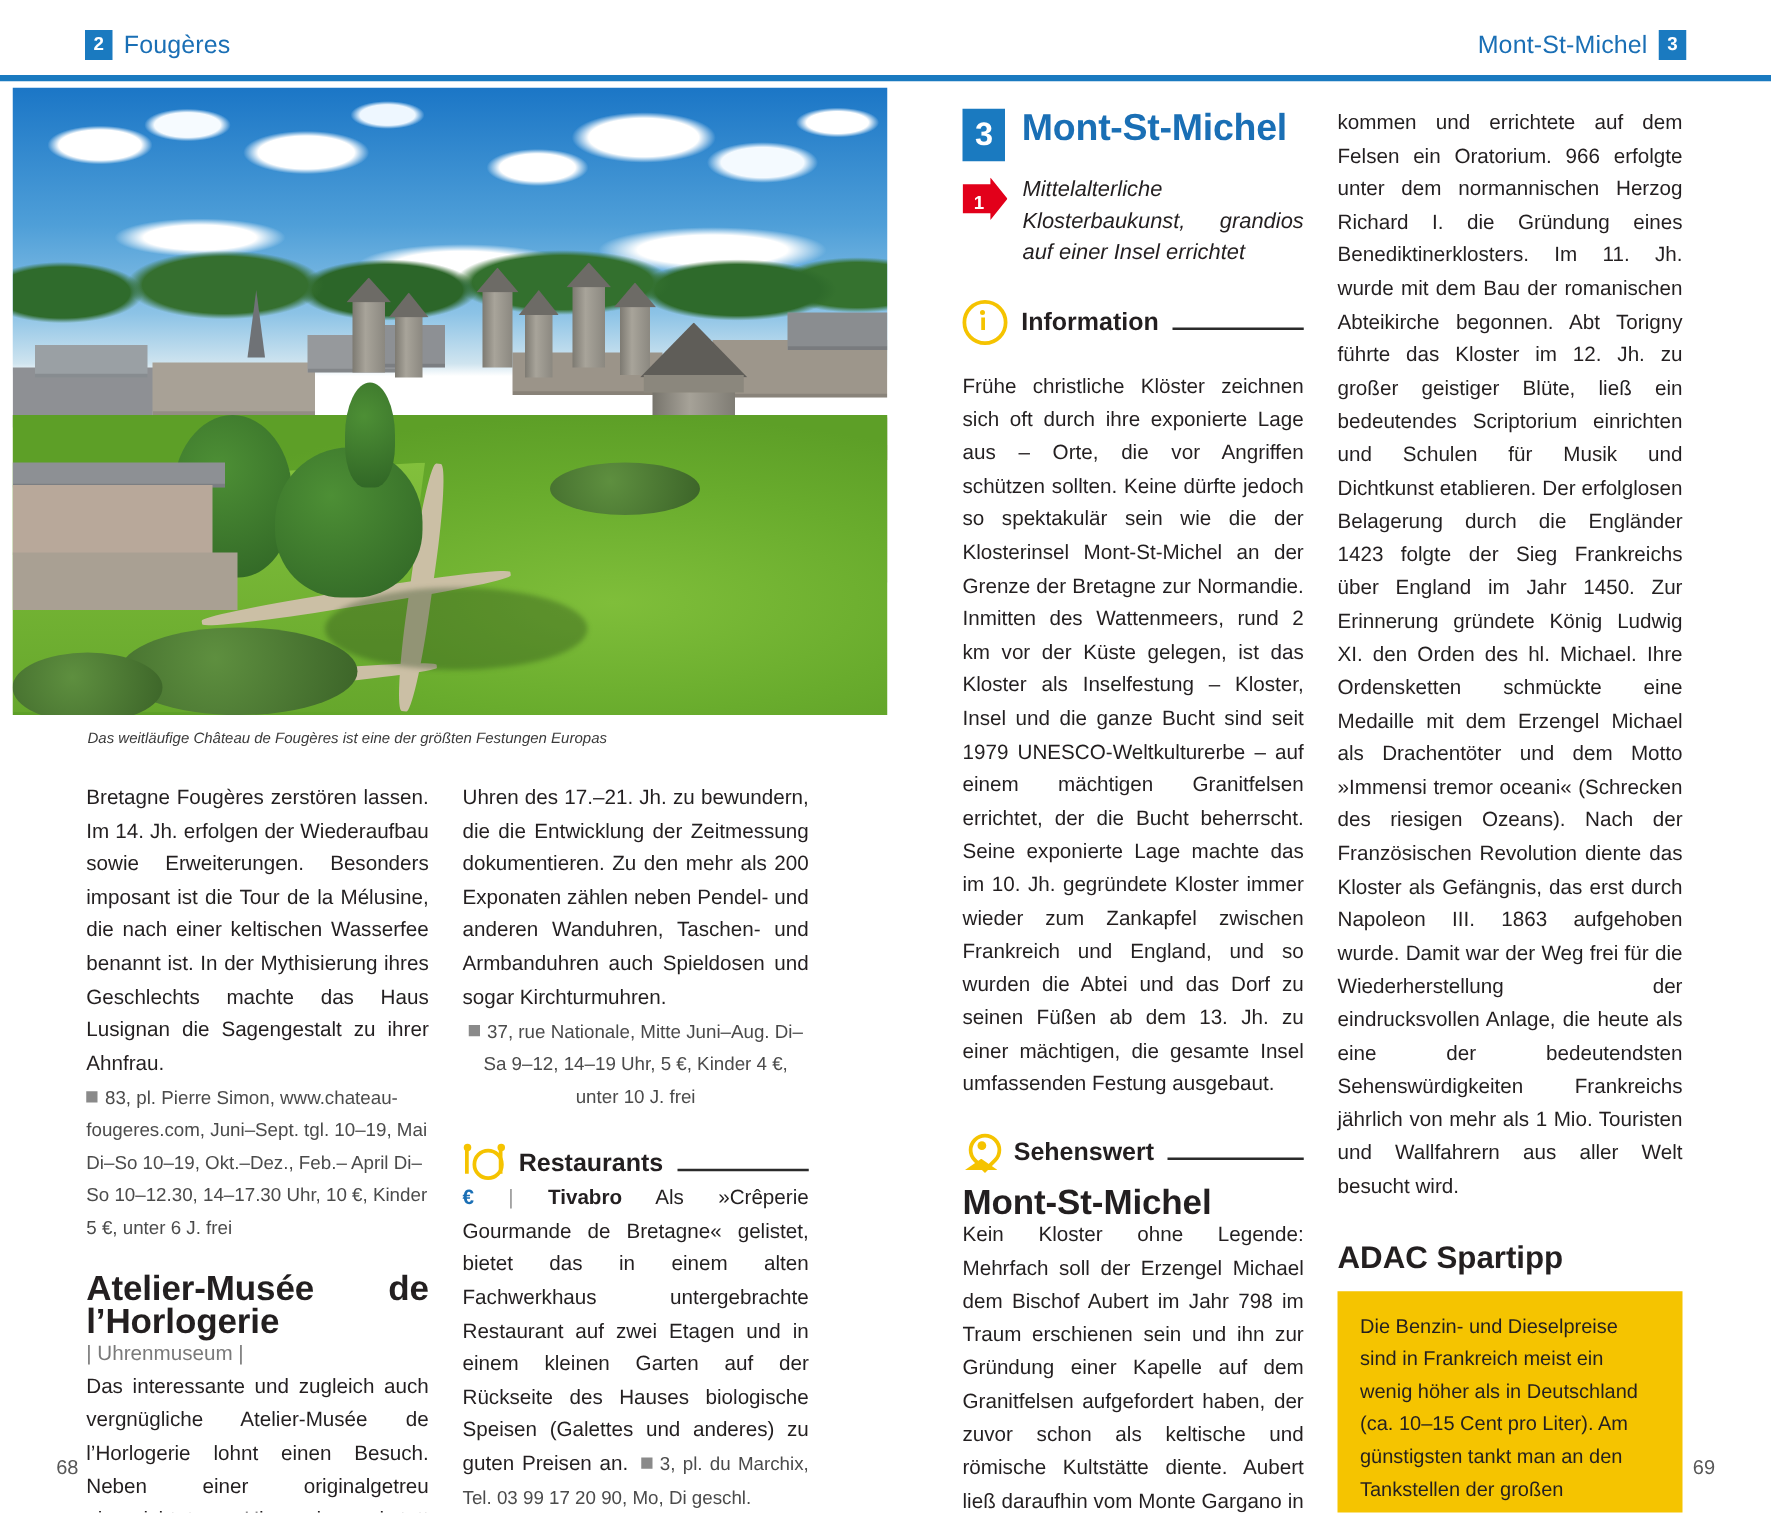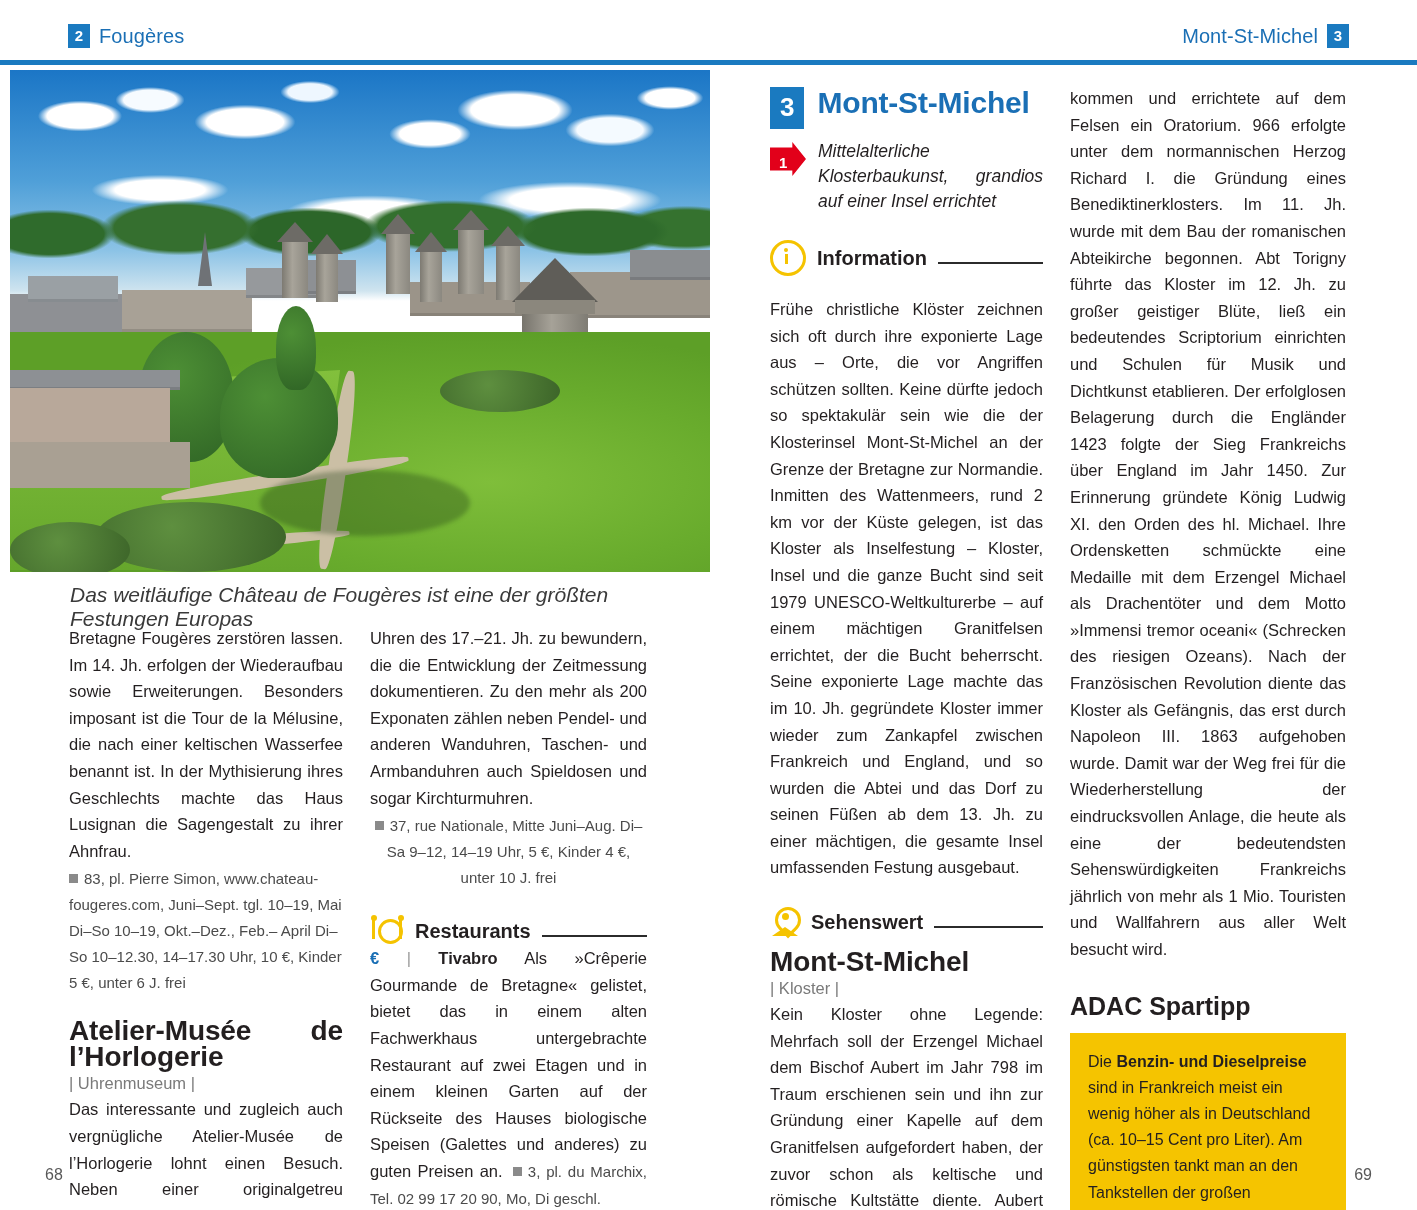--- a/index.html
+++ b/index.html
@@ -179,21 +179,21 @@
     position: absolute;
     border-radius: 50%;
     background: rgba(30,60,20,.33);
     filter: blur(2px);
   }
 
   .caption {
     position: absolute;
     left: 70px; top: 518px;
     width: 620px;
-    font-size: 21px;
+    font-size: 12px;
     font-style: italic;
     color: #3a3a3a;
   }
 
   
   .col {
     position: absolute;
     font-size: 16.5px;
     line-height: 26.6px;
     text-align: justify;
@@ -366,21 +366,21 @@
     margin: 28px 0 12px;
     line-height: 30px;
   }
   .tipbox {
     background: #f5c400;
     padding: 16px 18px 18px;
     font-size: 16px;
     line-height: 26.2px;
     text-align: left;
   }
-  .tipbox b { font-weight: bold; }
+  .tipbox b { font-weight: normal; }
 
   .euro { color: #1a6fb5; font-weight: bold; }
   .bar { color: #9a9a9a; }
 
   
   .folio {
     position: absolute;
     bottom: 26px;
     font-size: 16px;
     color: #585858;
@@ -479,21 +479,21 @@
           <span class="knife"></span>
       </span>
       <span class="label">Restaurants</span>
       <span class="hr"></span>
     </div>
 
     <p class="body-text sec-head-body">
       <span class="euro">€</span>
       <span class="bar">|</span>
       <b>Tivabro</b><span> Als »Crêperie Gourmande de Bretagne« gelistet, bietet das in einem alten Fachwerkhaus untergebrachte Restaurant auf zwei Etagen und in einem kleinen Garten auf der Rückseite des Hauses biologische Speisen (Galettes und anderes) zu guten Preisen an.</span>
-      <span class="sq" style="margin-left:4px;"></span><span class="info-line" style="display:inline;">3, pl. du Marchix, Tel. 02 99 17 20 90, Mo, Di geschl.</span>
+      <span class="sq" style="margin-left:4px;"></span><span class="info-line" style="display:inline;">3, pl. du Marchix, Tel. 03 99 17 20 90, Mo, Di geschl.</span>
     </p>
   </div>
 
   <div class="col col3">
     <div class="poi-head">
       <span class="poi-badge">3</span>
       <span class="poi-title">Mont-St-Michel</span>
     </div>
     <div class="poi-sub">
       <span class="arrow-badge">
@@ -515,21 +515,20 @@
       <span class="icon-pin">
         <span class="drop"></span>
           <span class="dot"></span>
           <span class="base"></span>
       </span>
       <span class="label">Sehenswert</span>
       <span class="hr"></span>
     </div>
 
     <h3 class="sub" style="margin-top:12px;">Mont-St-Michel</h3>
-    <p class="subtype">| Kloster |</p>
     <p class="body-text">Kein Kloster ohne Legende: Mehrfach soll der Erzengel Michael dem Bischof Aubert im Jahr 798 im Traum erschienen sein und ihn zur Gründung einer Kapelle auf dem Granitfelsen aufgefordert haben, der zuvor schon als keltische und römische Kultstätte diente. Aubert ließ daraufhin vom Monte Gargano in Apulien die Michaels-Reliquien</p>
   </div>
 
   <div class="col col4">
     <p class="body-text">kommen und errichtete auf dem Felsen ein Oratorium. 966 erfolgte unter dem normannischen Herzog Richard I. die Gründung eines Benediktinerklosters. Im 11. Jh. wurde mit dem Bau der romanischen Abteikirche begonnen. Abt Torigny führte das Kloster im 12. Jh. zu großer geistiger Blüte, ließ ein bedeutendes Scriptorium einrichten und Schulen für Musik und Dichtkunst etablieren. Der erfolglosen Belagerung durch die Engländer 1423 folgte der Sieg Frankreichs über England im Jahr 1450. Zur Erinnerung gründete König Ludwig XI. den Orden des hl. Michael. Ihre Ordensketten schmückte eine Medaille mit dem Erzengel Michael als Drachentöter und dem Motto »Immensi tremor oceani« (Schrecken des riesigen Ozeans). Nach der Französischen Revolution diente das Kloster als Gefängnis, das erst durch Napoleon III. 1863 aufgehoben wurde. Damit war der Weg frei für die Wiederherstellung der eindrucksvollen Anlage, die heute als eine der bedeutendsten Sehenswürdigkeiten Frankreichs jährlich von mehr als 1 Mio. Touristen und Wallfahrern aus aller Welt besucht wird.</p>
 
     <h2 class="spartipp">ADAC Spartipp</h2>
 
     <div class="tipbox">
       <span>Die </span><b>Benzin- und Dieselpreise</b><span> sind in Frankreich meist ein wenig höher als in Deutschland (ca. 10–15 Cent pro Liter). Am günstigsten tankt man an den Tankstellen der großen Supermarktketten wie Géant Casino, Leclerc, Hyper U, Carrefour oder Super U. Wer sich die Mühe machen möchte zu vergleichen, die Website www.prix-carburants.gouv.fr verrät landesweit die aktuellen Preise jeder Tankstelle.</span>

